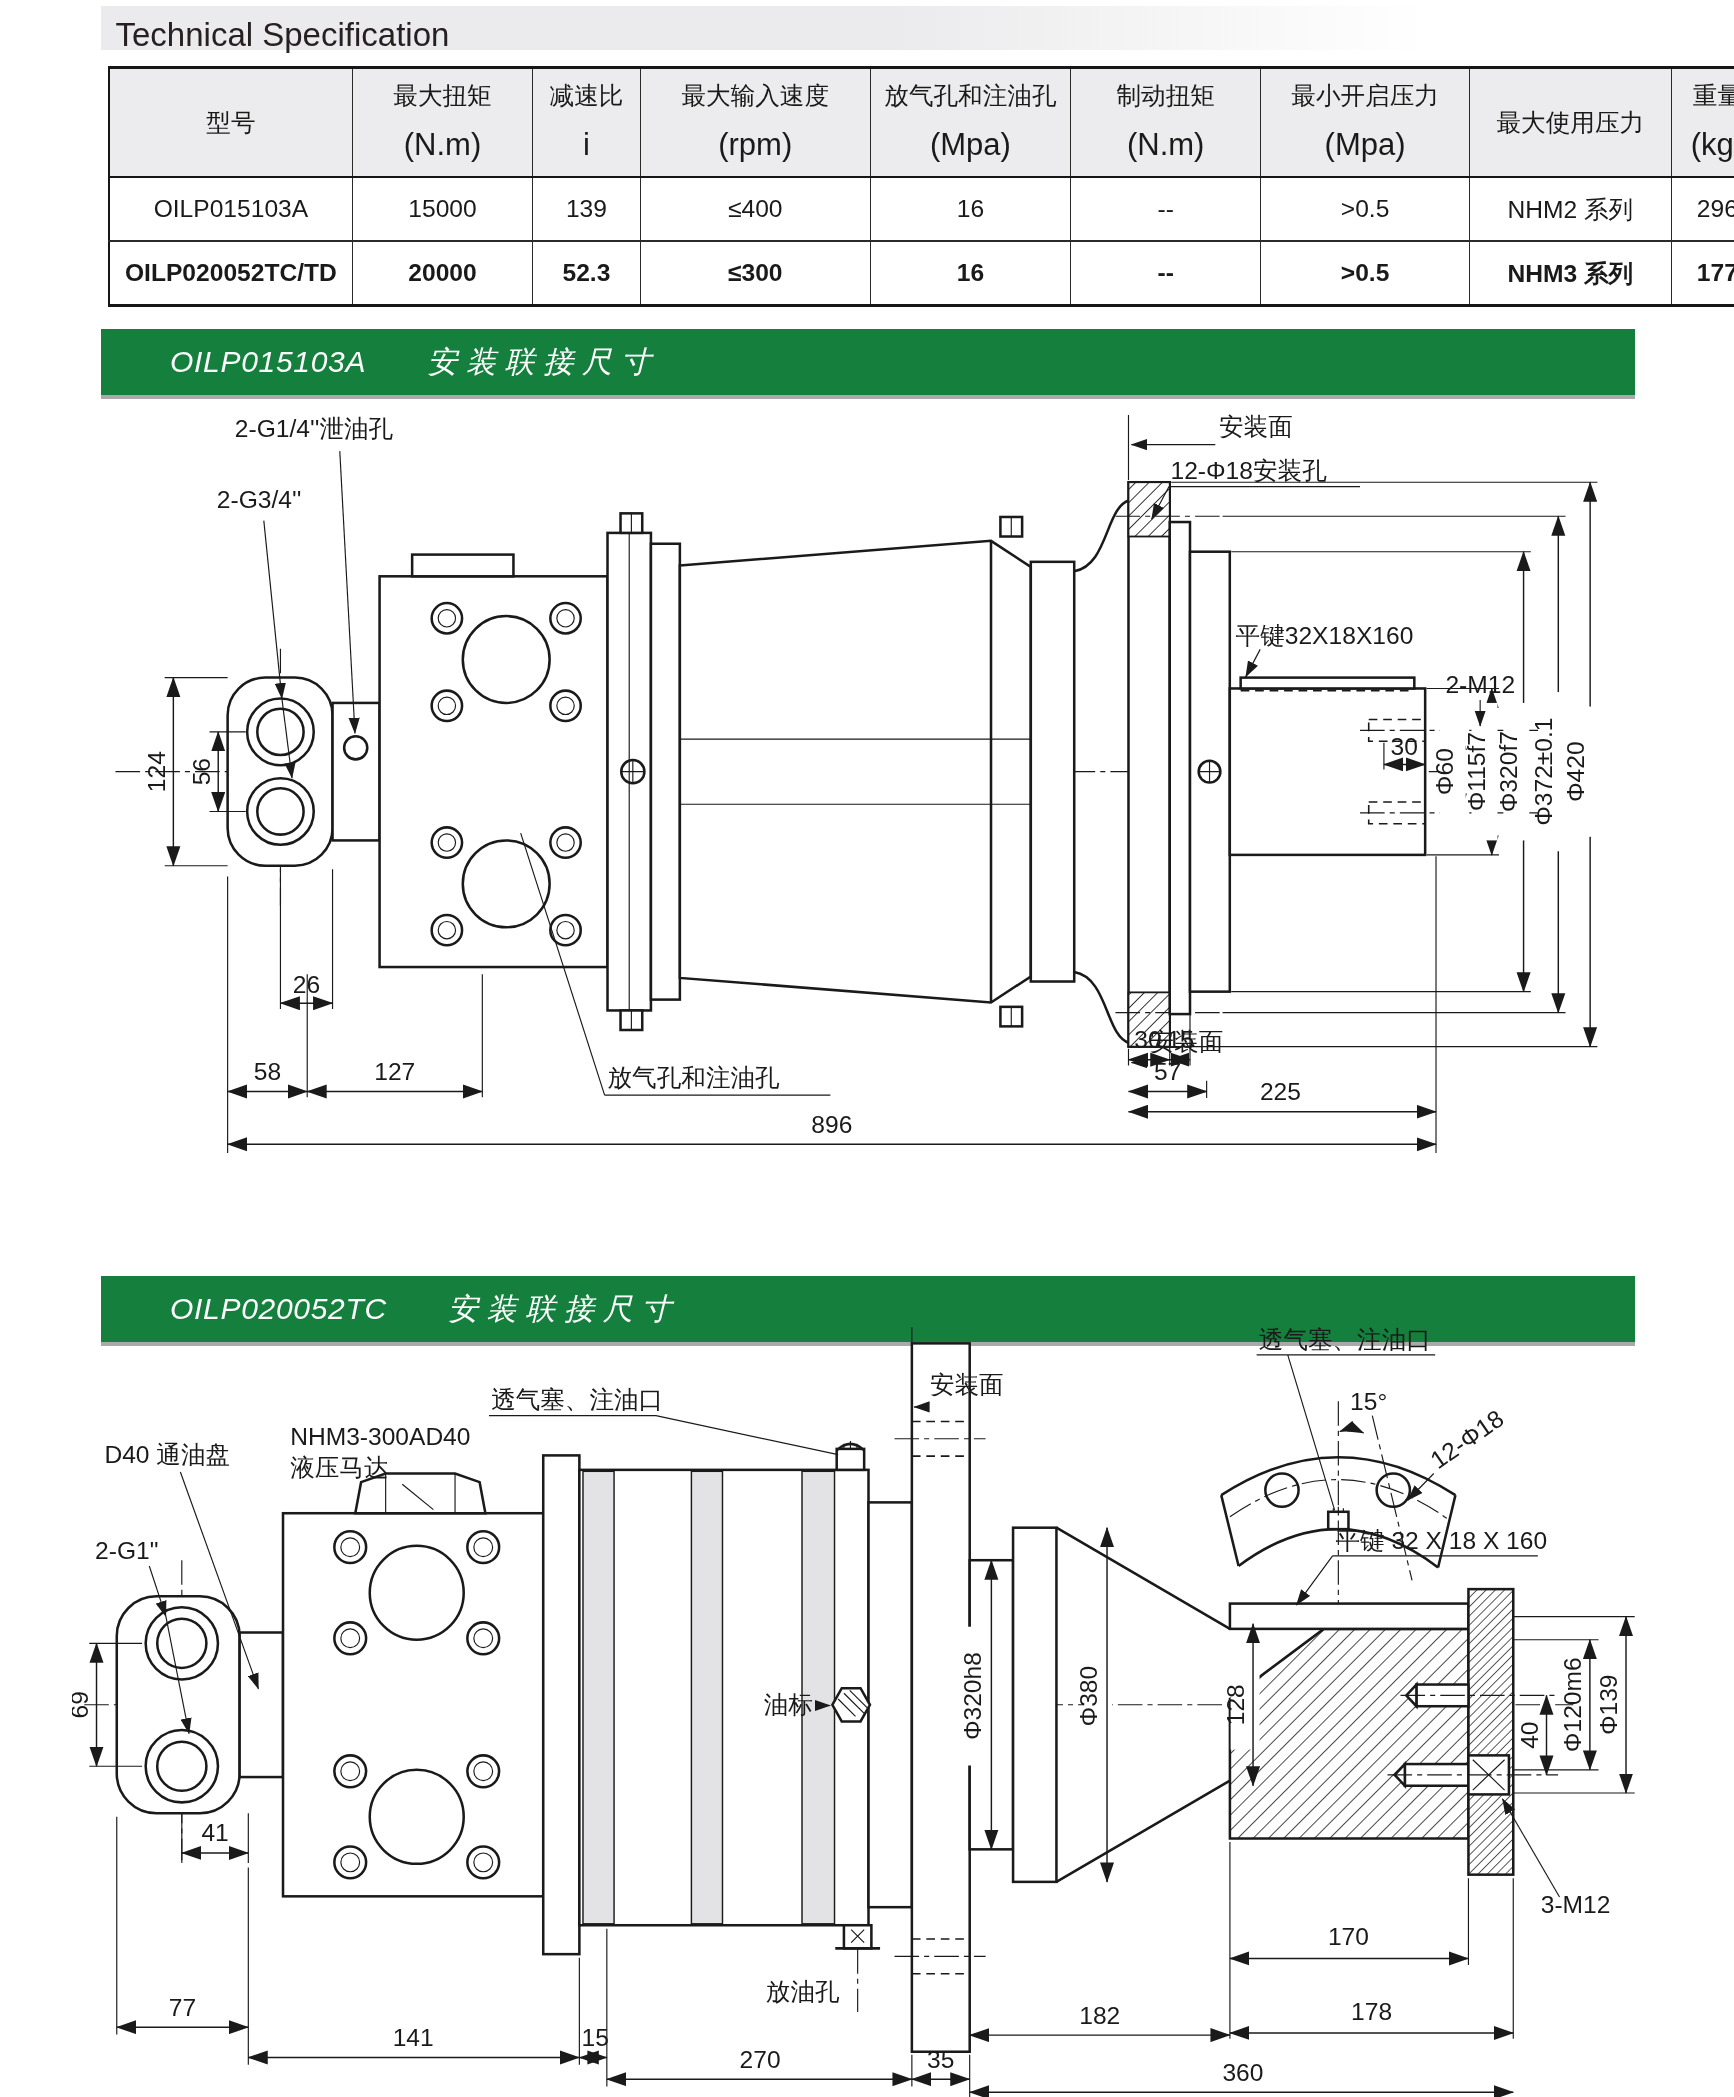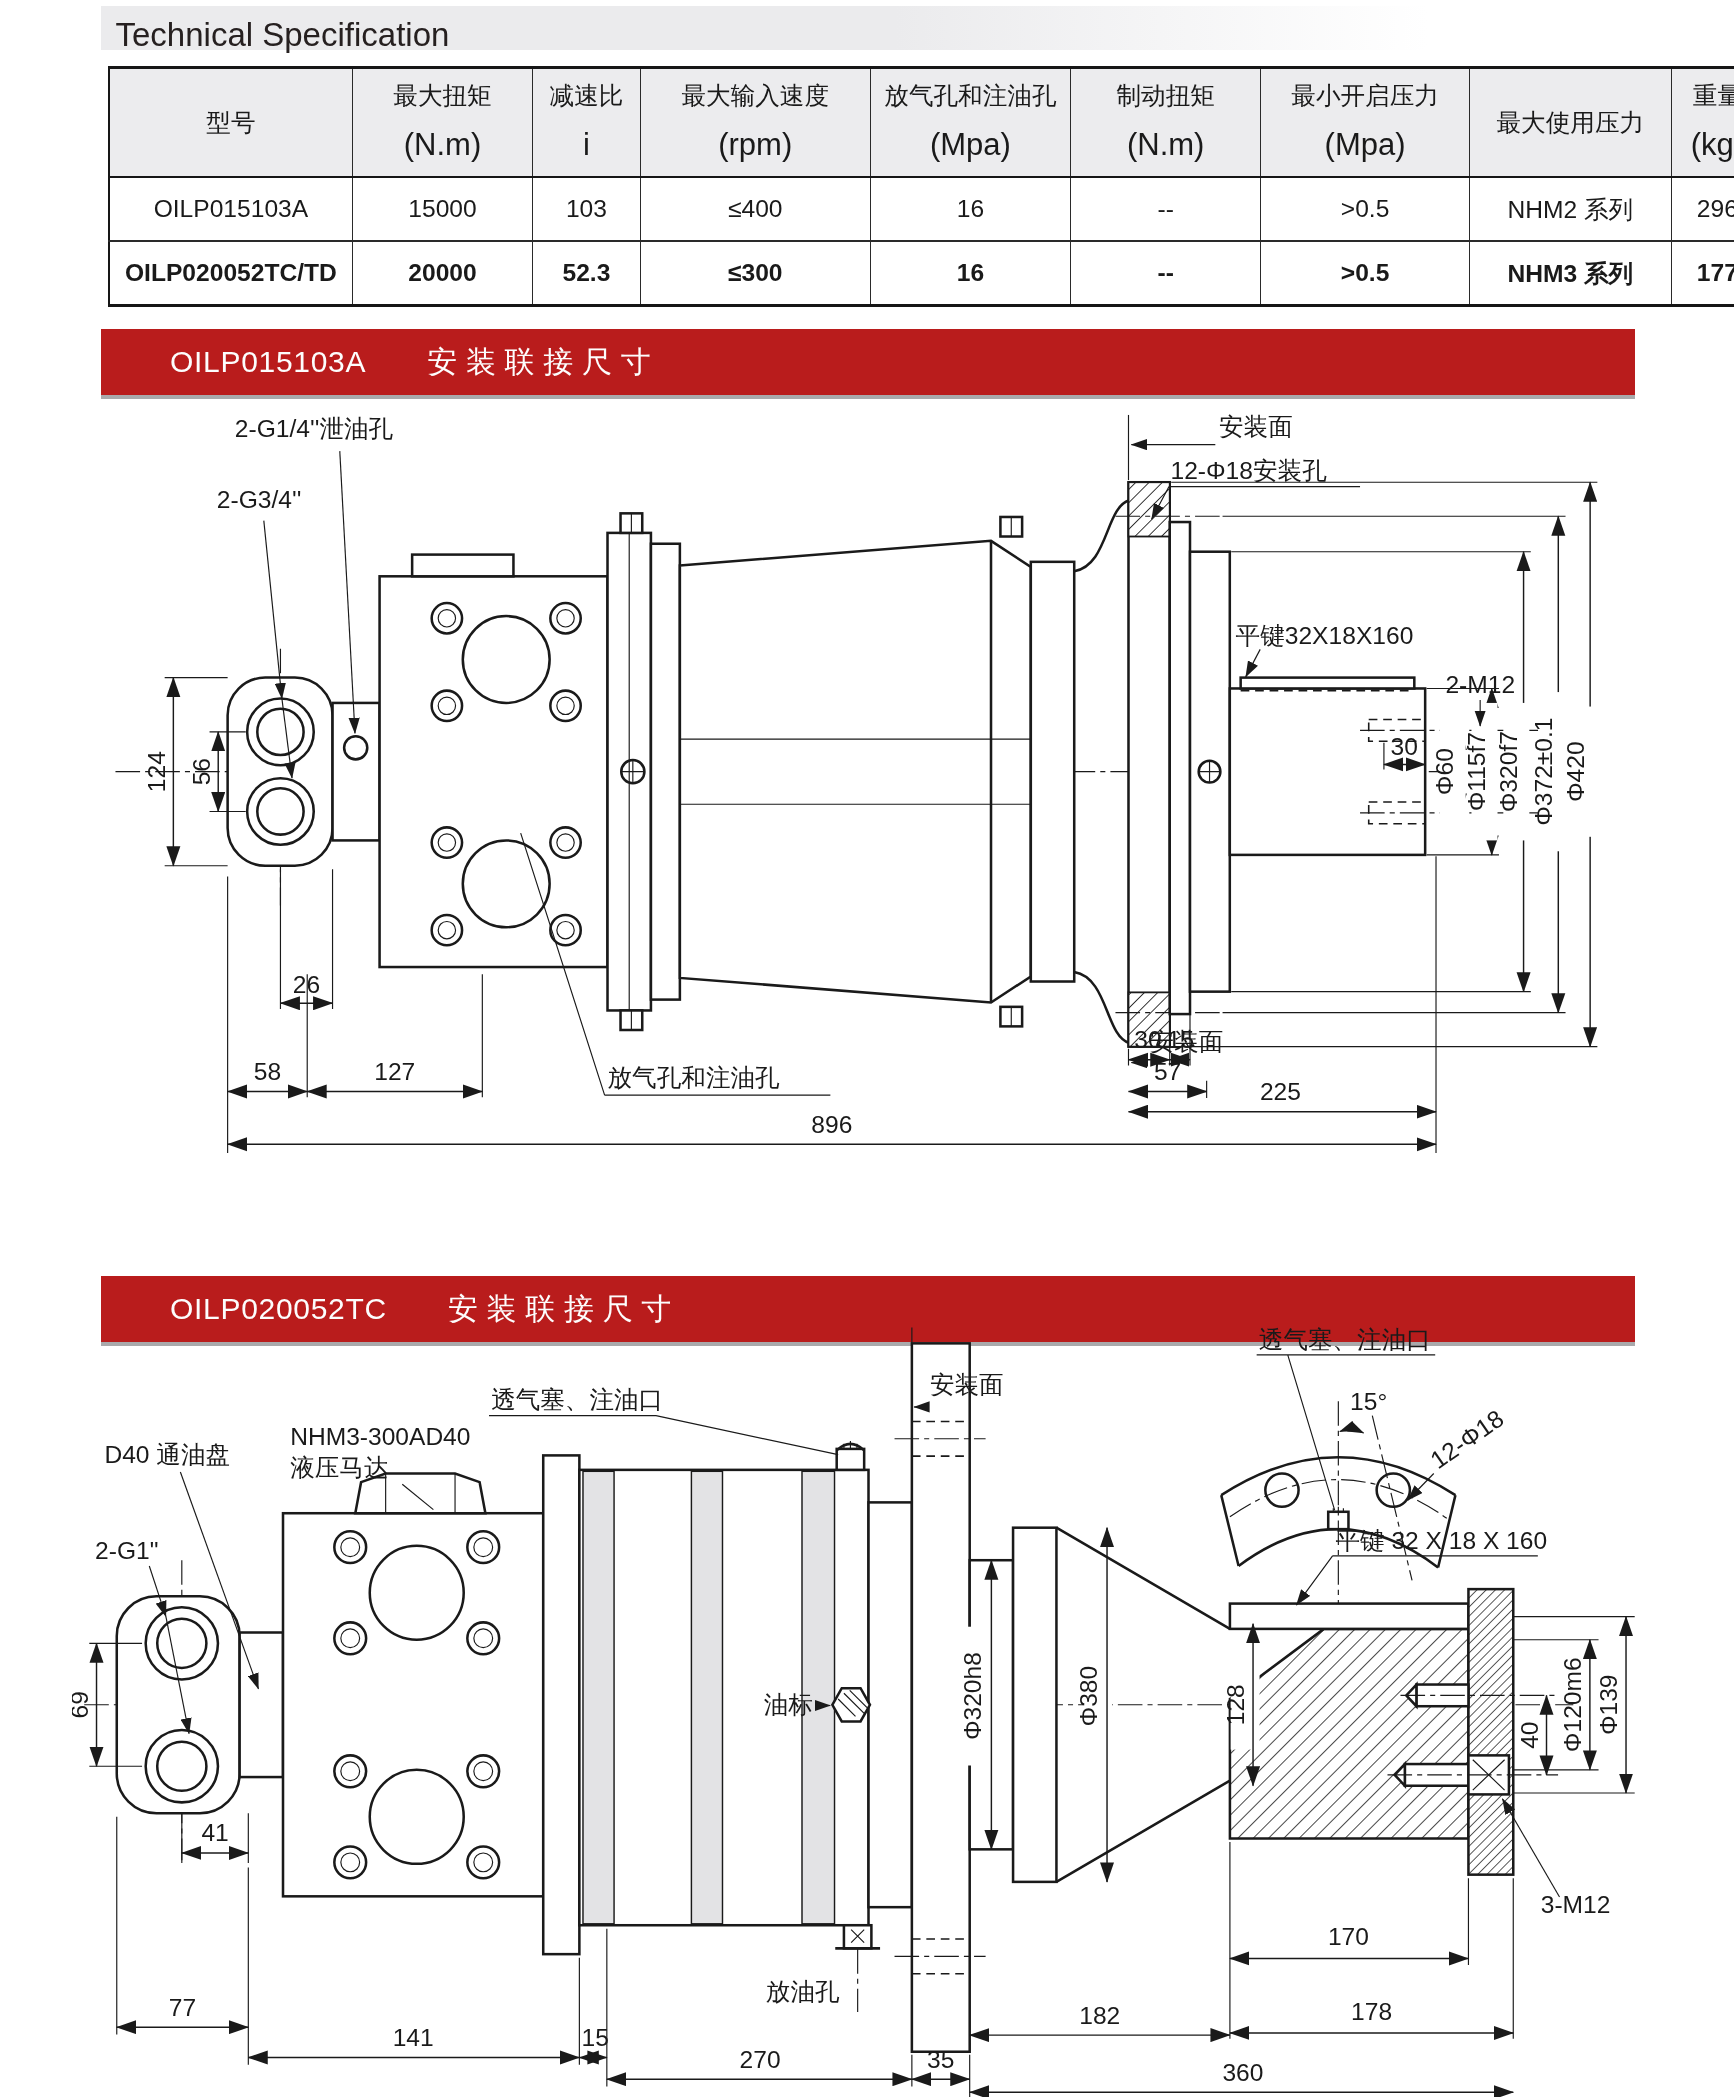--- a/index.html
+++ b/index.html
@@ -12,22 +12,22 @@
 
   .spec-table{position:absolute;left:108px;top:66px;width:1657px;border-collapse:collapse;table-layout:fixed;
     border-top:3.6px solid #161616;border-bottom:3.6px solid #161616;border-left:2.2px solid #161616;border-right:2.2px solid #161616;}
   .spec-table th{background:#ececee;font-weight:400;height:107px;border-left:1.4px solid #2a2a2a;border-bottom:2.9px solid #161616;
     font-size:24.6px;line-height:1.35;padding:0 2.9px;}
   .spec-table td{height:62px;text-align:center;font-size:24.6px;border-left:1.4px solid #2a2a2a;border-bottom:2.2px solid #2a2a2a;background:#fff;padding:0 1.4px;}
   .spec-table tr:last-child td{border-bottom:none;font-weight:bold;}
   .spec-table th:first-child,.spec-table td:first-child{border-left:none;}
   .hdr2{display:block;font-size:31px;margin-top:11px;}
 
-  .banner{position:absolute;left:101px;width:1534px;height:66px;background:#b91c1c;border-bottom:4.3px solid #a9a9ab;
-    color:#fdfdfd;font-size:30px;line-height:66px;white-space:nowrap;}
+  .banner{position:absolute;left:101px;width:1534px;height:66px;background:#15803d;border-bottom:4.3px solid #a9a9ab;
+    color:#fdfdfd;font-size:30px;line-height:66px;white-space:nowrap;font-style:italic;}
   .banner .model{padding-left:69px;letter-spacing:0.7px;}
   .banner .subtitle{margin-left:61px;letter-spacing:8.7px;}
   #banner1{top:329px;} #banner2{top:1276px;}
 
   #drawing1{position:absolute;left:101px;top:399px;width:1534px;height:796px;}
   #drawing2{position:absolute;left:72px;top:1300px;width:1593px;height:798px;}
 
   svg .ol{fill:#ffffff;stroke:#1a1a1a;stroke-width:3.5;}
   svg .oln{fill:none;stroke:#1a1a1a;stroke-width:3.5;}
   svg .thin{fill:none;stroke:#1a1a1a;stroke-width:1.6;}
@@ -68,21 +68,21 @@
       <th><span>最大输入速度</span><span class="hdr2">(rpm)</span></th>
       <th><span>放气孔和注油孔</span><span class="hdr2">(Mpa)</span></th>
       <th><span>制动扭矩</span><span class="hdr2">(N.m)</span></th>
       <th><span>最小开启压力</span><span class="hdr2">(Mpa)</span></th>
       <th><span>最大使用压力</span></th>
       <th><span>重量</span><span class="hdr2">(kg)</span></th>
     </tr>
     <tr>
       <td>OILP015103A</td>
       <td>15000</td>
-      <td>103</td>
+      <td>139</td>
       <td>≤400</td>
       <td>16</td>
       <td>--</td>
       <td>&gt;0.5</td>
       <td>NHM2 系列</td>
       <td>296</td>
     </tr>
     <tr>
       <td>OILP020052TC/TD</td>
       <td>20000</td>

